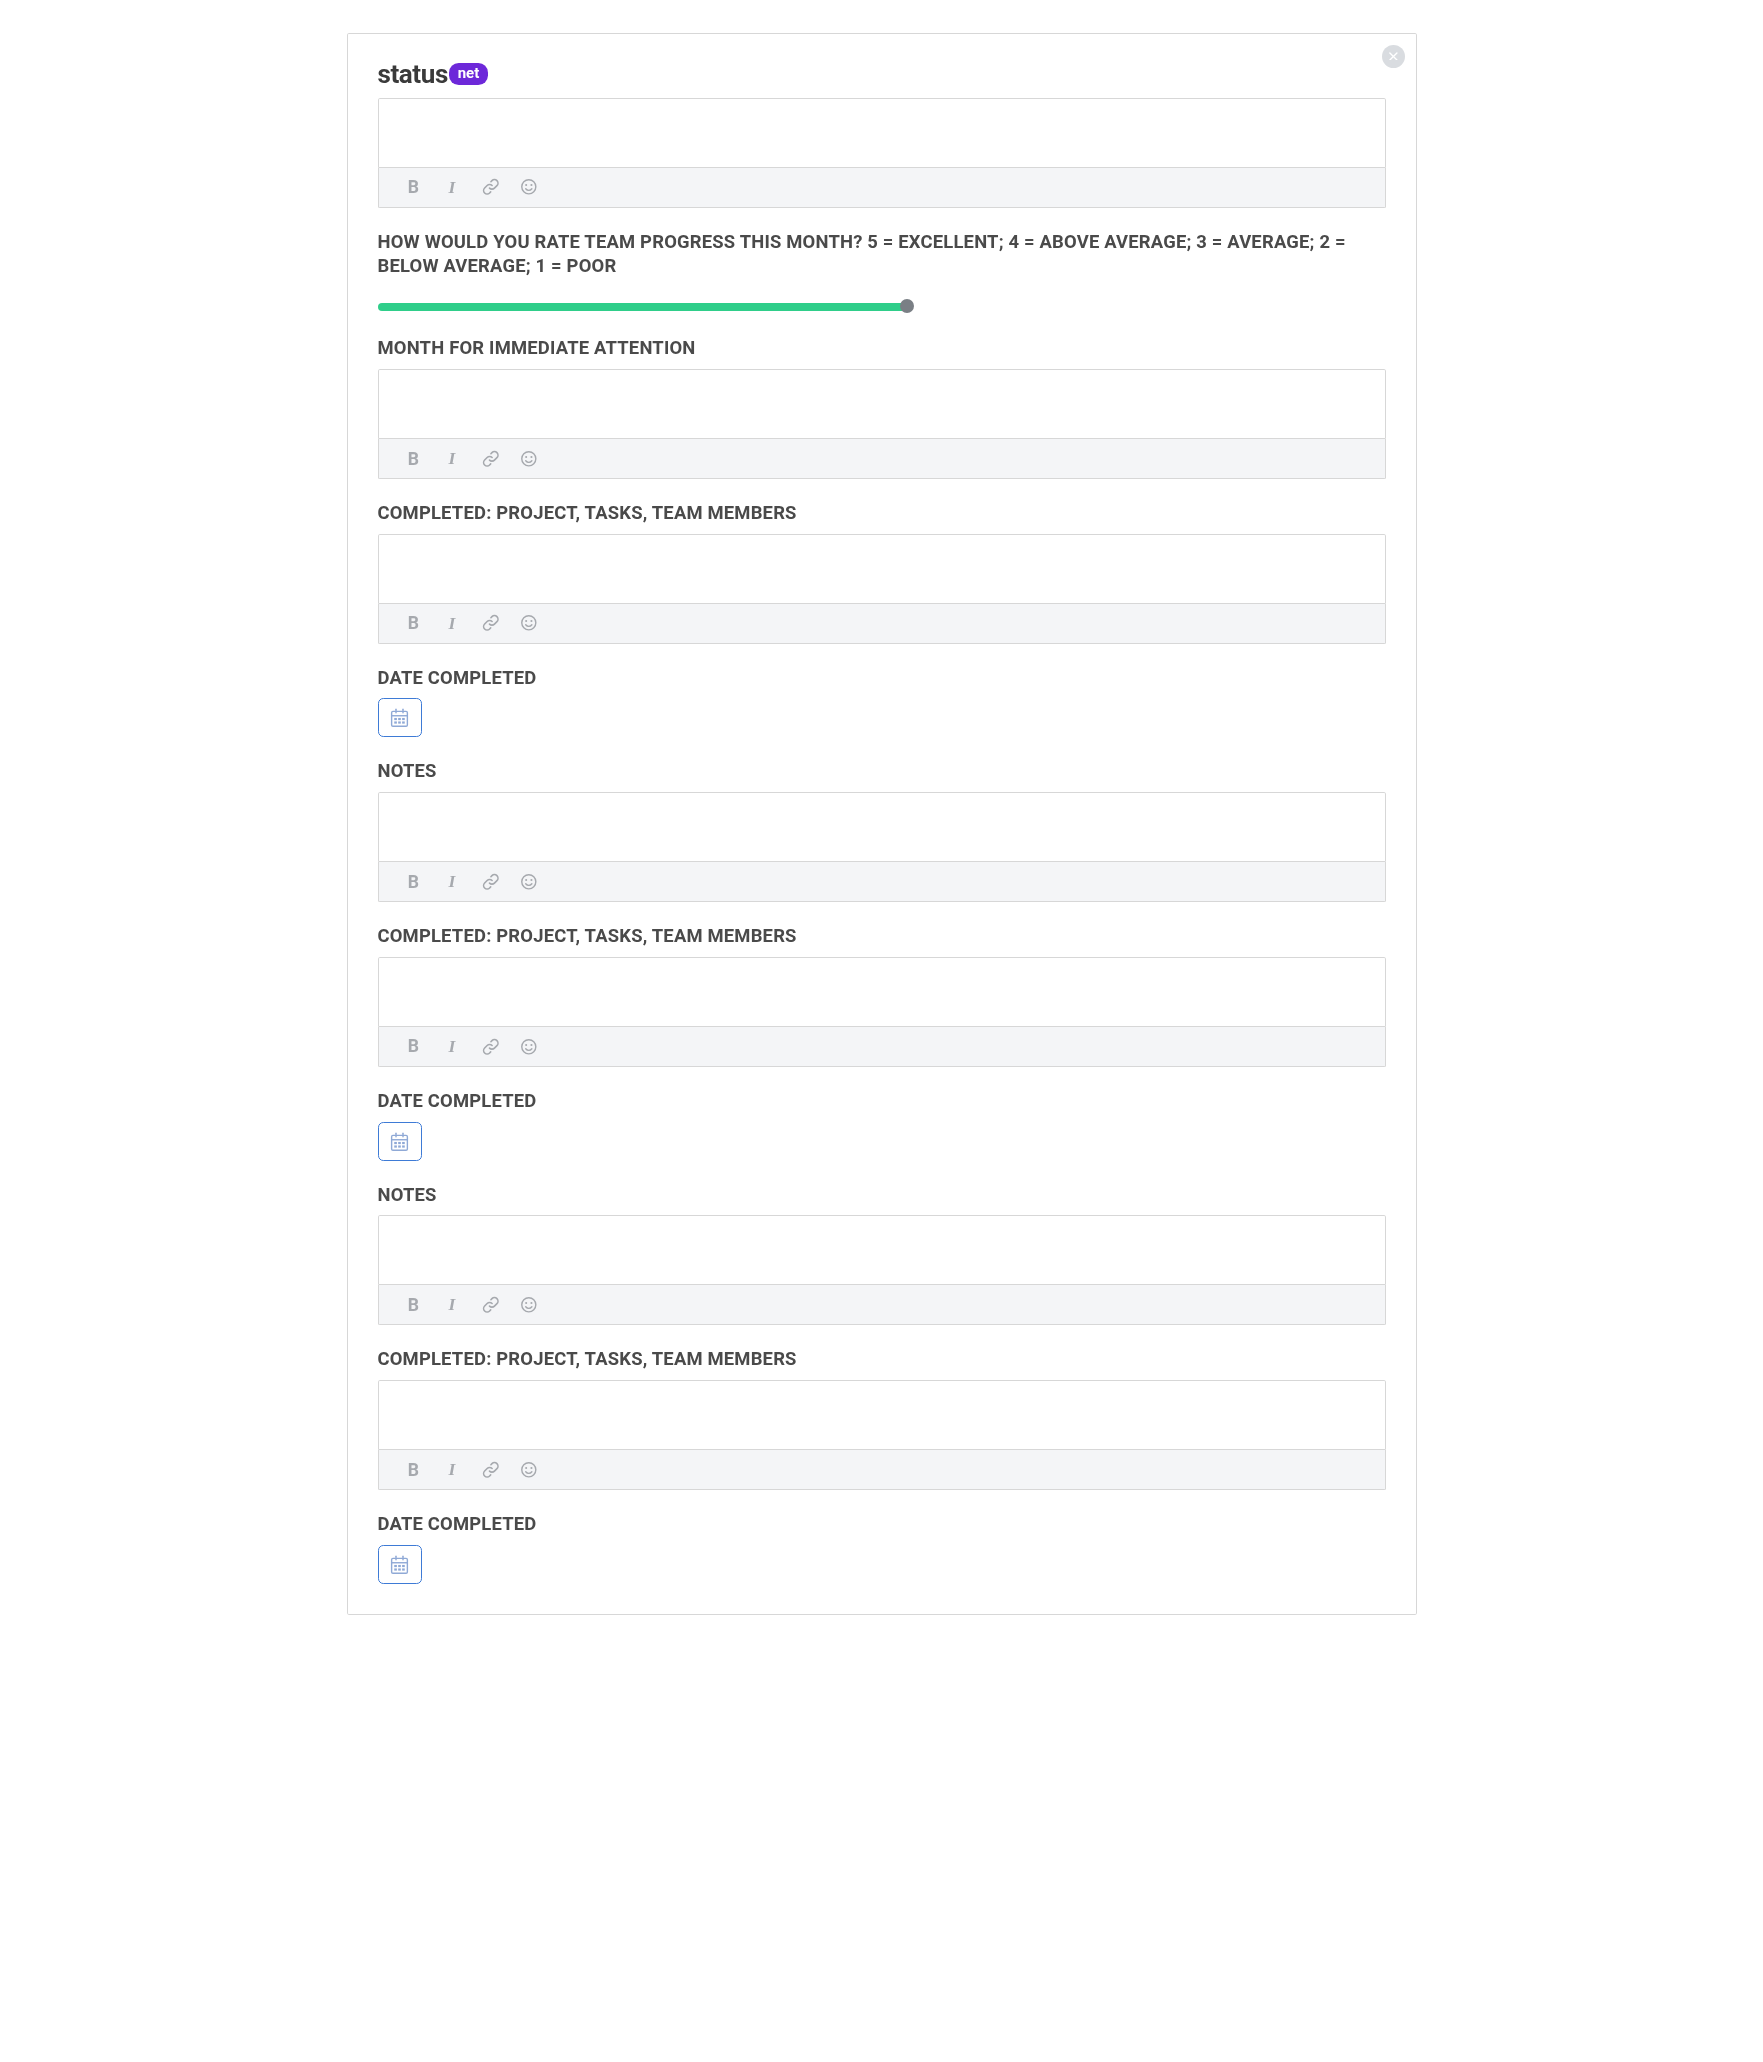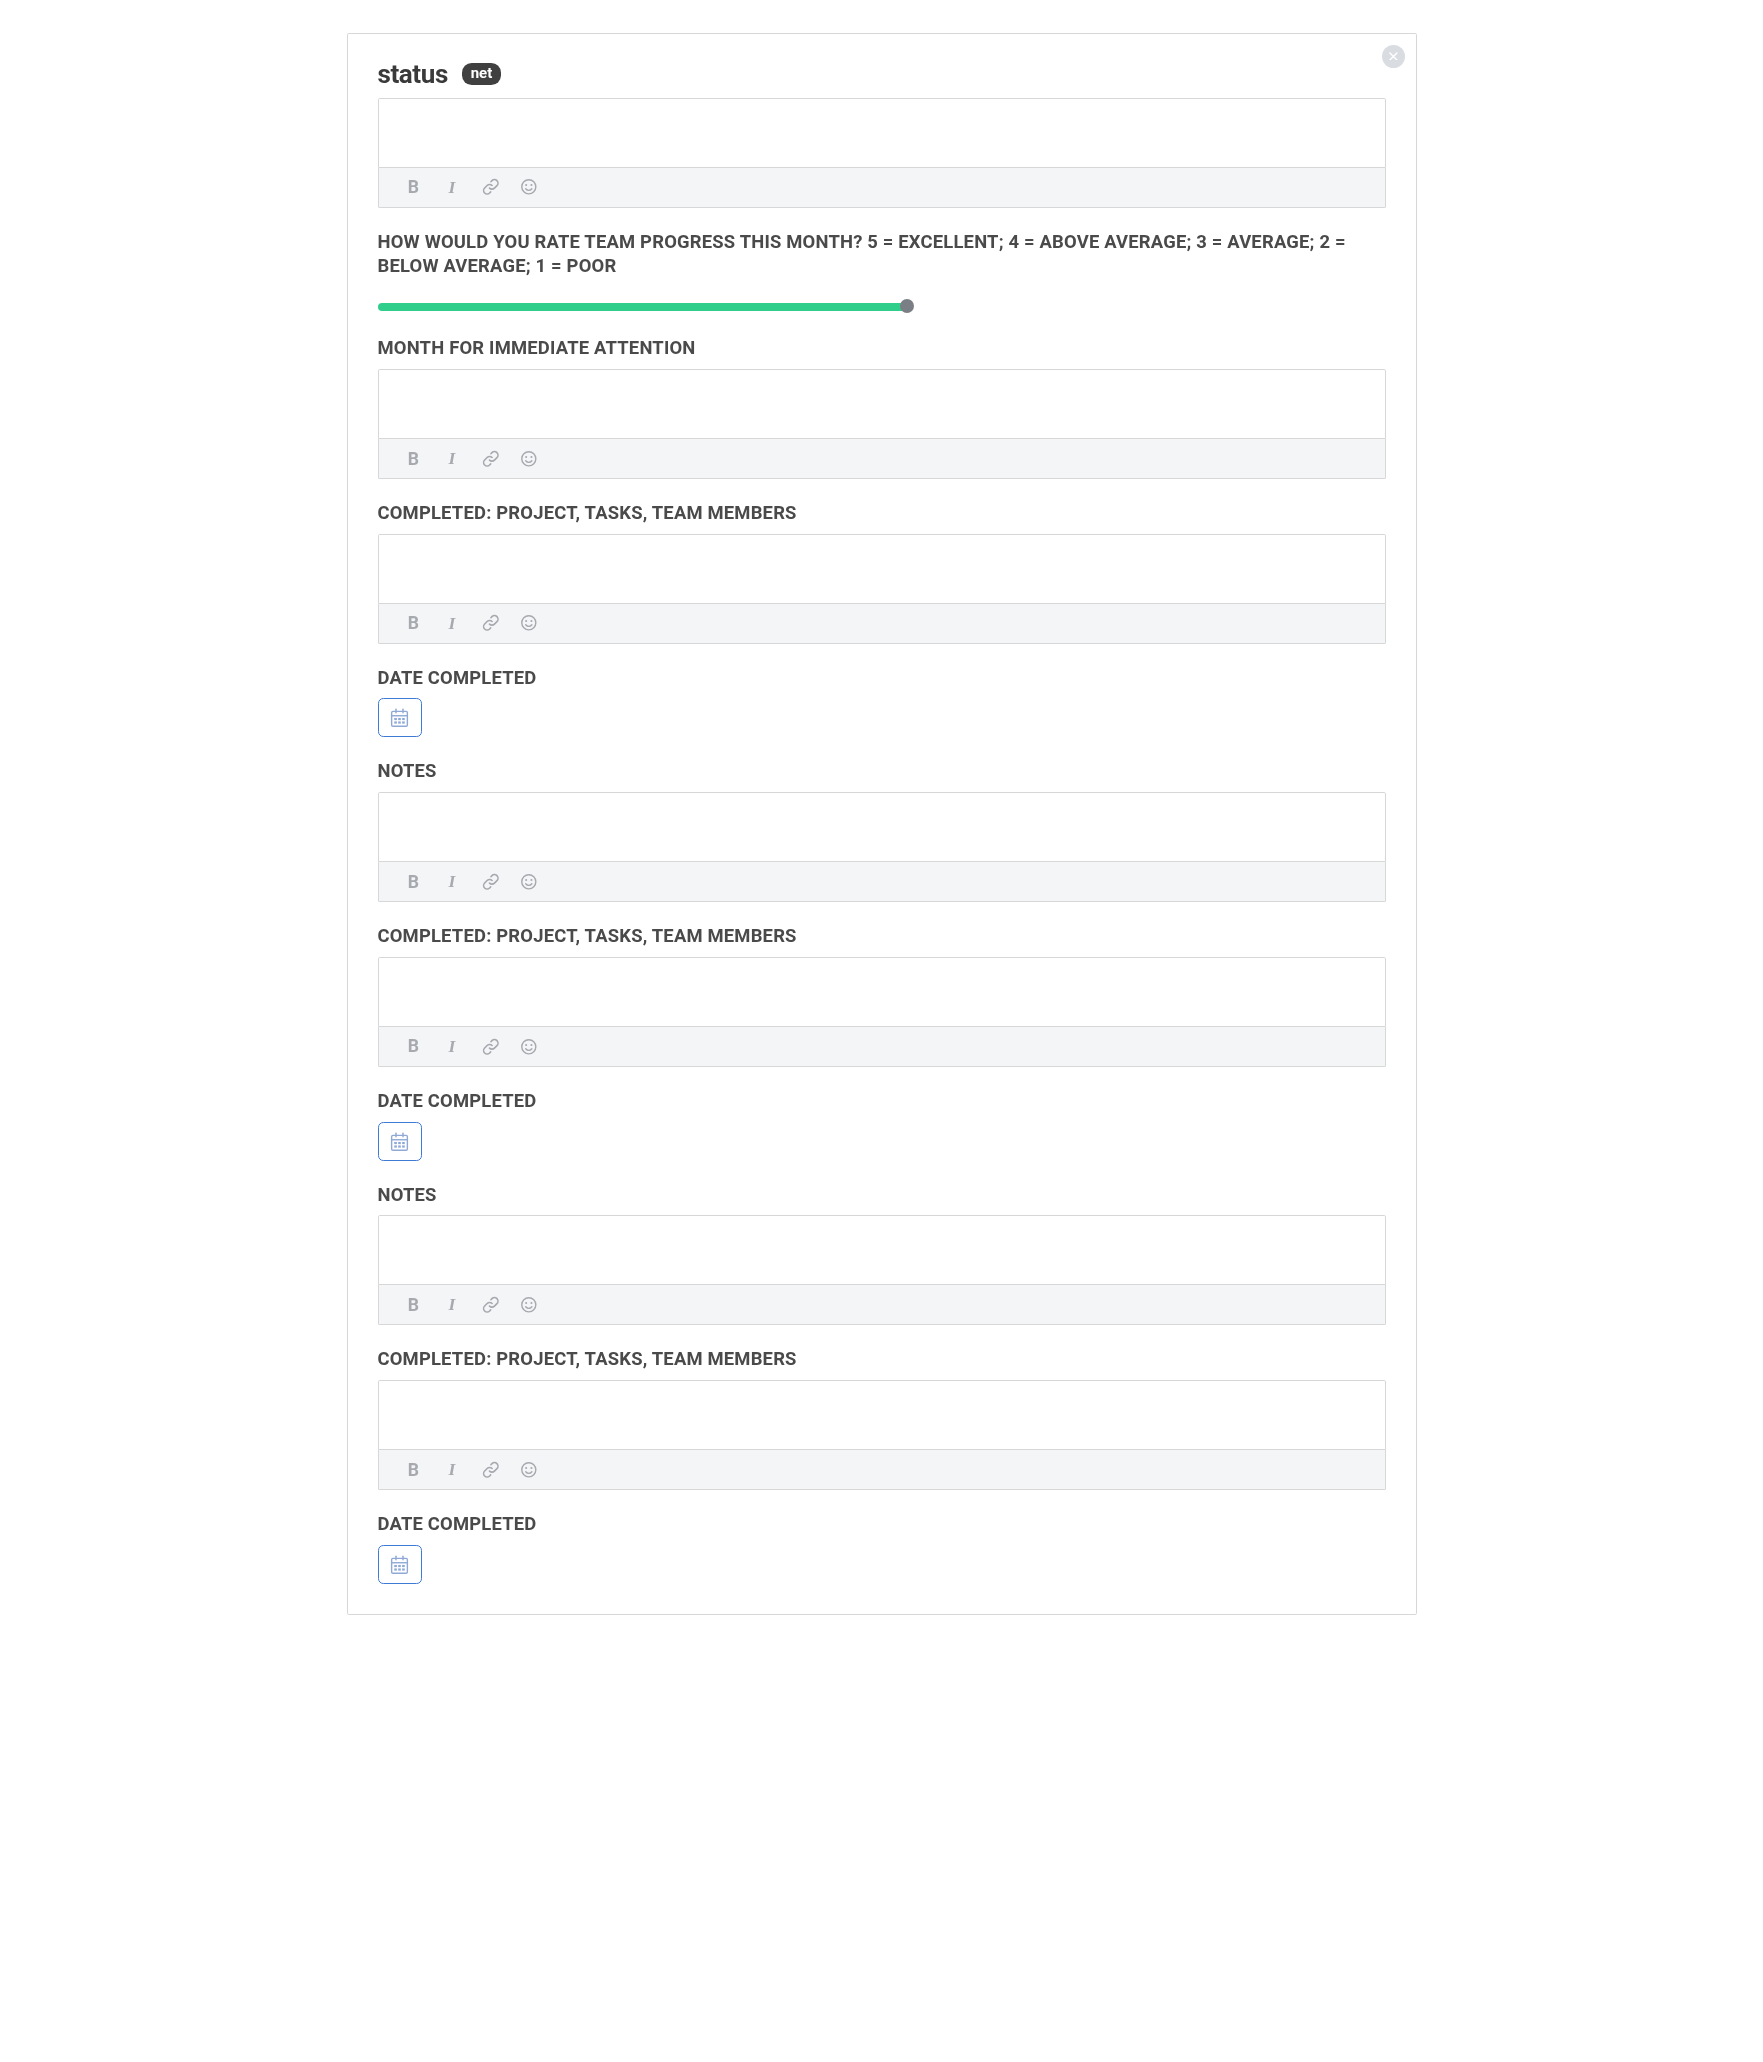--- a/index.html
+++ b/index.html
@@ -38,32 +38,32 @@
   }
   .title {
     font-size: 29px;
     font-weight: 700;
     color: #3a3a3a;
     letter-spacing: -0.4px;
   }
   .logo {
     display: flex;
     align-items: center;
-    gap: 14px;
+    gap: 1px;
     margin-top: 1.8px;
     margin-right: 12.3px;
   }
   .logo-text {
     font-size: 26px;
     font-weight: 700;
     color: #3a3a3a;
     letter-spacing: -0.4px;
   }
   .logo-badge {
-    background: #404040;
+    background: #6d28d9;
     color: #fff;
     font-size: 15px;
     font-weight: 700;
     padding: 1.8px 8.8px 2.6px 8.8px;
     border-radius: 9.7px;
   }
   .section { margin-top: 22px; }
   .section:first-of-type { margin-top: 1.8px; }
   .label {
     font-size: 18.4px;

